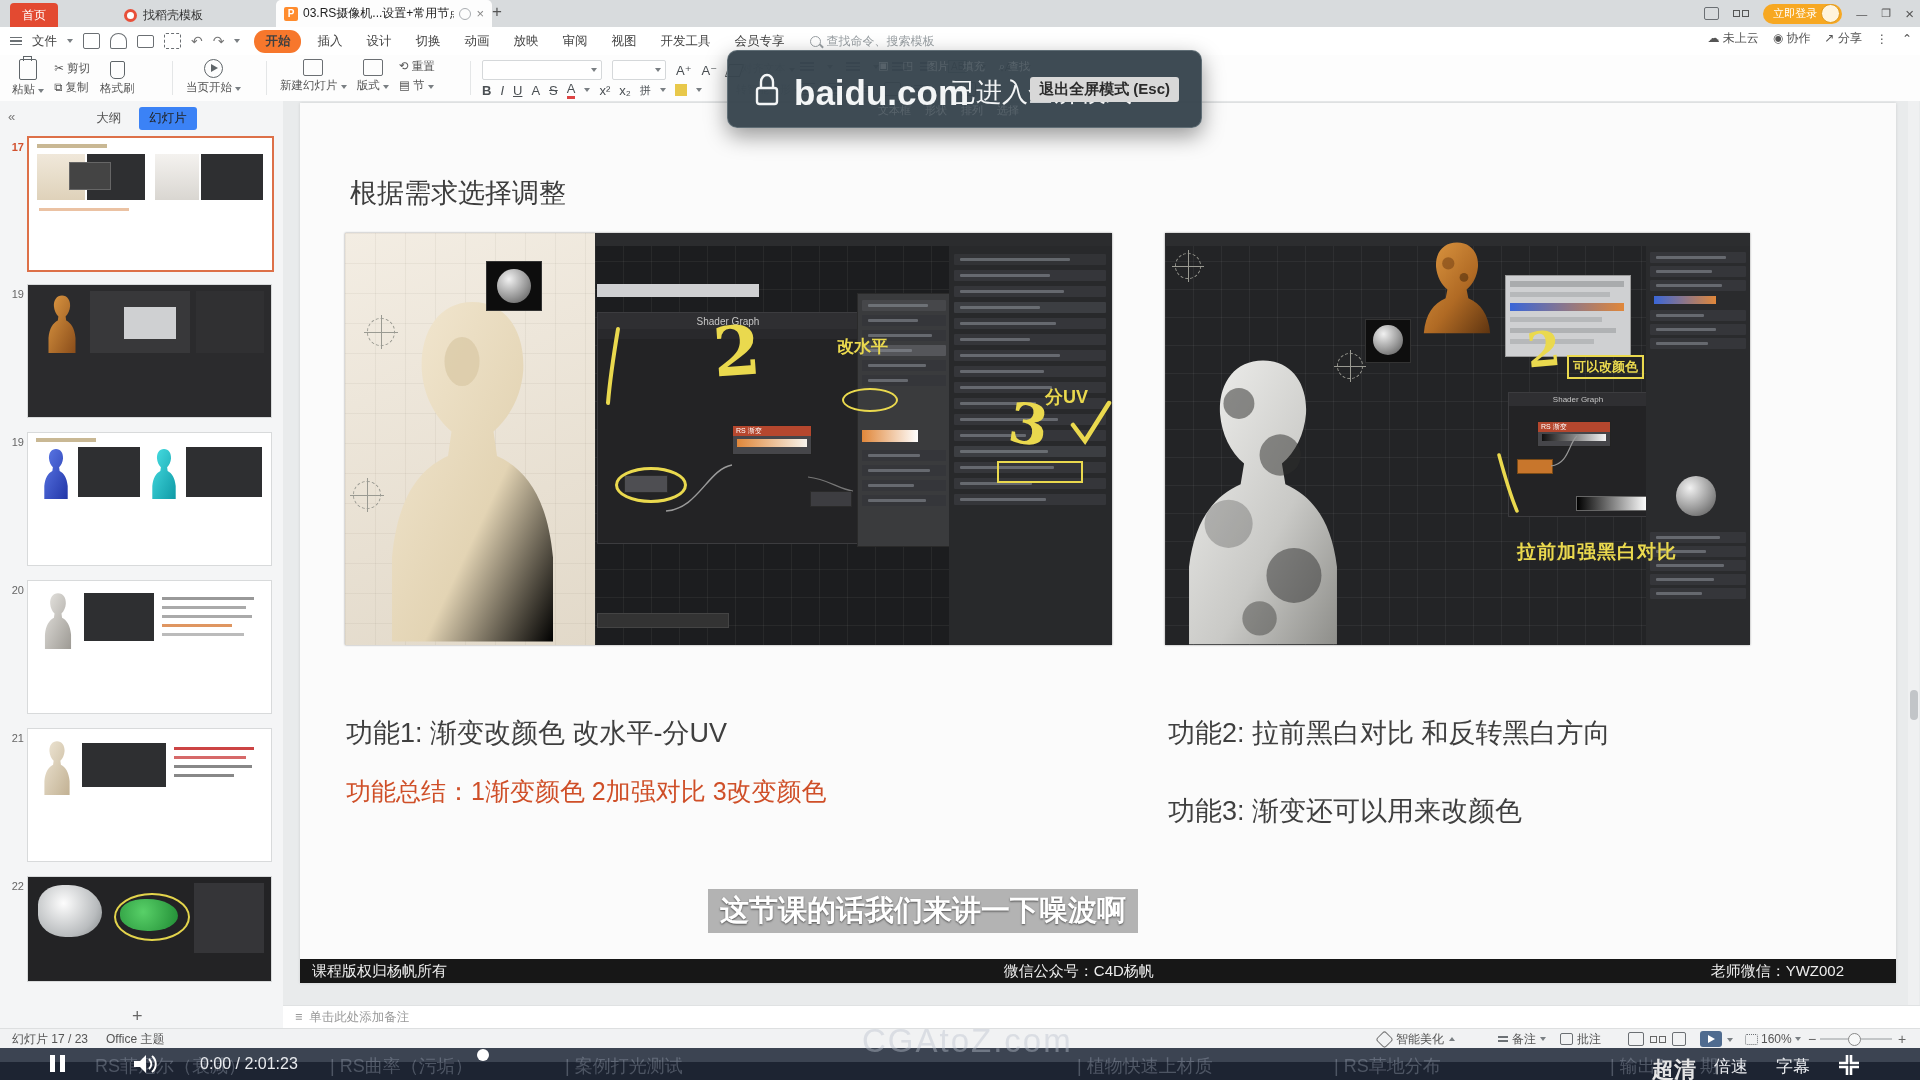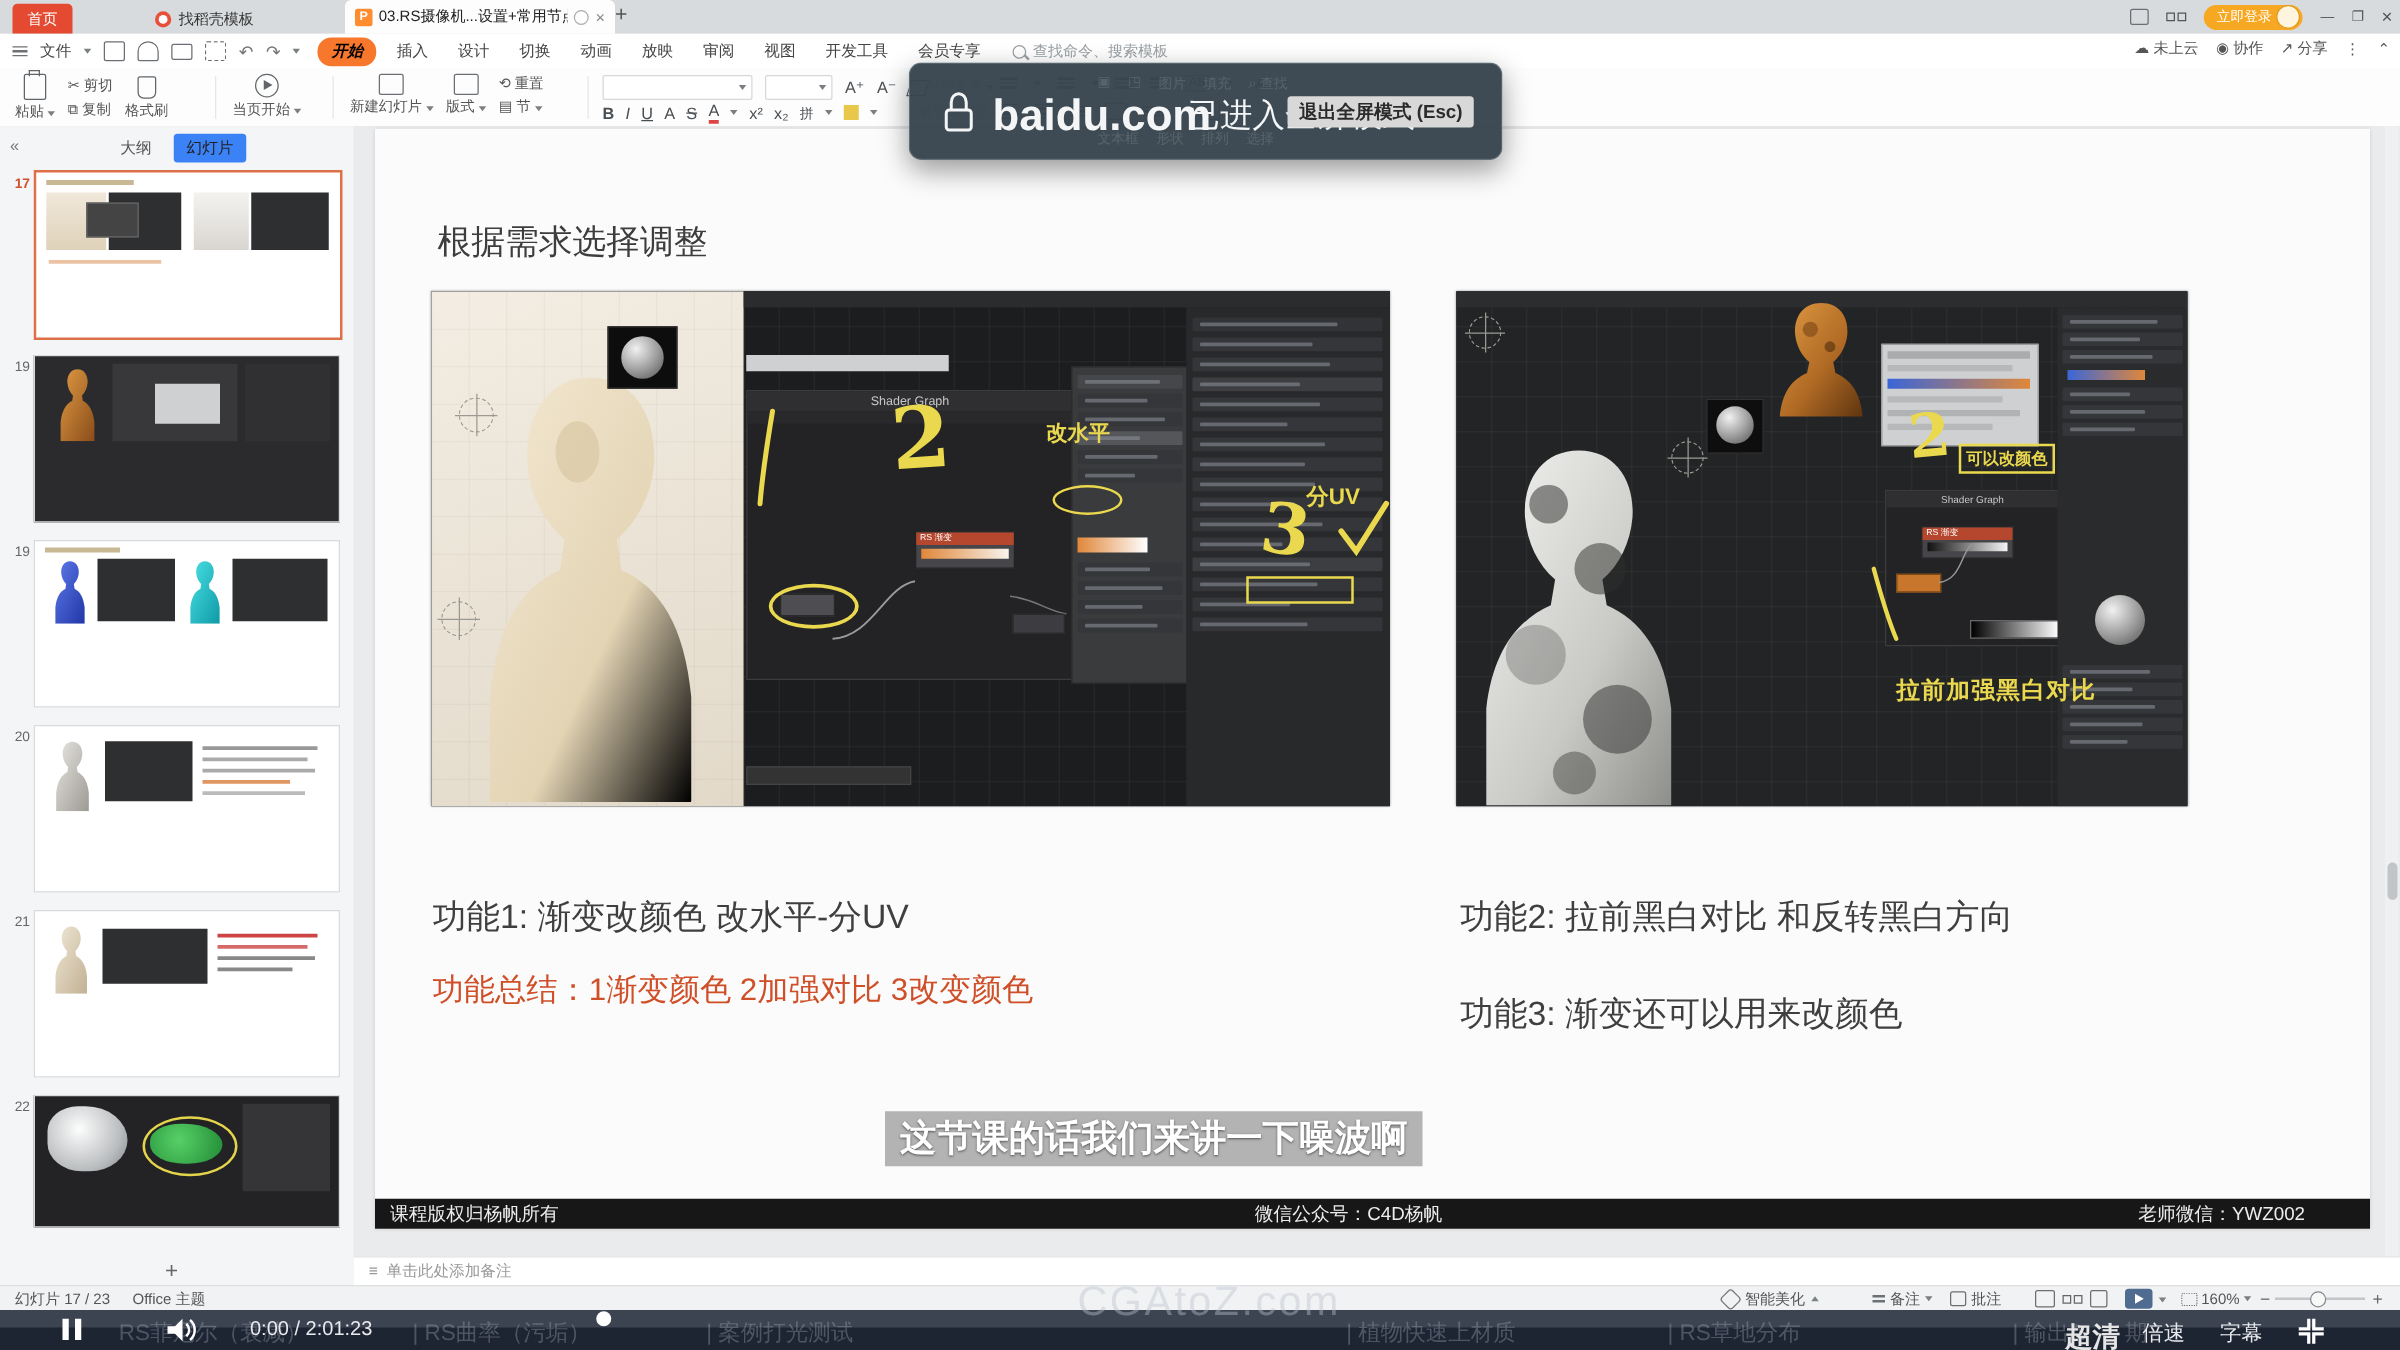--- a/index.html
+++ b/index.html
@@ -24,21 +24,21 @@
   .login-pill{background:#f7a822;border-radius:11px;height:20px;display:flex;align-items:center;color:#fff;
               font-size:11px;padding:0 2px 0 10px;gap:4px;}
   .avatar{width:17px;height:17px;border-radius:50%;background:#fff4dd;border:1px solid #e09b1e;display:inline-block;}
   
   .menubar{left:0;top:27px;width:1920px;height:28px;background:#ffffff;display:flex;align-items:center;font-size:12.5px;color:#444;border-bottom:1px solid #eceeef;}
   .mb-left{display:flex;align-items:center;gap:10px;padding-left:10px;}
   .mini-ico{width:15px;height:14px;border:1.4px solid #6b6f73;border-radius:2px;display:inline-block;}
   .undo{color:#777;font-size:14px;}
   .menu-items{display:flex;align-items:center;gap:8px;margin-left:14px;}
   .menu-item{padding:3px 8px;border-radius:10px;}
-  .menu-item.active{background:#f7772c;color:#000000;font-weight:bold;border-radius:11px;padding:3px 11px;font-style:italic;}
+  .menu-item.active{background:#f7772c;color:#404040;font-weight:bold;border-radius:11px;padding:3px 11px;}
   .search{display:flex;align-items:center;gap:5px;color:#9aa0a4;margin-left:18px;font-size:12px;}
   .mag{width:9px;height:9px;border:1.5px solid #9aa0a4;border-radius:50%;position:relative;display:inline-block;}
   .mag:after{content:"";position:absolute;left:8px;top:8px;width:5px;height:1.5px;background:#9aa0a4;transform:rotate(45deg);}
   .mb-right{position:absolute;right:8px;top:30px;display:flex;align-items:center;gap:14px;color:#555;font-size:12px;}
   
   .ribbon{left:0;top:55px;width:1920px;height:46px;background:#fdfdfd;border-bottom:1px solid #e2e4e5;color:#555;font-size:11.5px;}
   .rgroup{position:absolute;display:flex;align-items:center;gap:10px;}
   .bigbtn{display:flex;flex-direction:column;align-items:center;gap:2px;}
   .clip{width:16px;height:19px;border:1.5px solid #5f6569;border-radius:2px;position:relative;}
   .clip:before{content:"";position:absolute;left:3px;top:-4px;width:7px;height:4px;border:1.5px solid #5f6569;border-bottom:none;}

